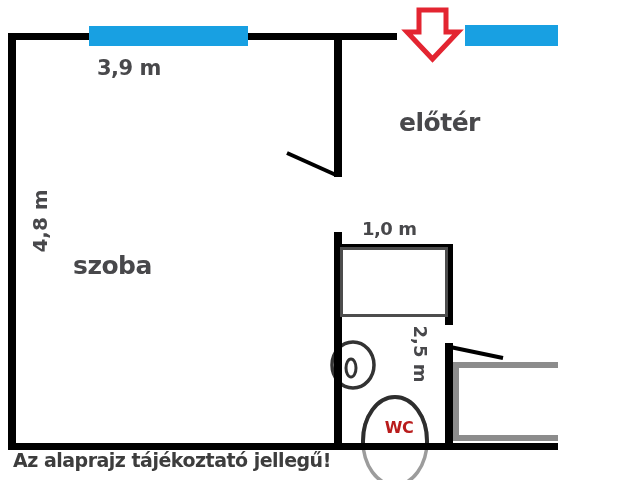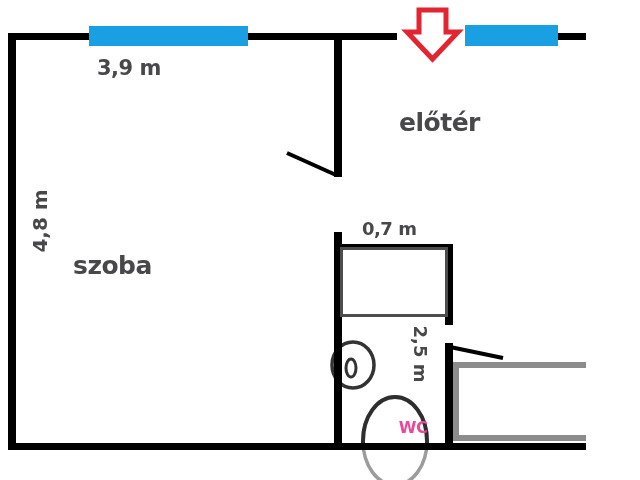--- a/index.html
+++ b/index.html
@@ -1,30 +1,29 @@
 <!DOCTYPE html>
 <html><head>
 <meta charset="utf-8">
 <style>
   html,body{margin:0;padding:0;background:#ffffff;}
   .stage{
     position:relative;width:558px;height:480px;background:#ffffff;overflow:hidden;
     font-family:"DejaVu Sans","Liberation Sans",sans-serif;
-    padding-left:28px;
   }
   .plan-svg{position:absolute;left:0;top:0;}
   .lbl{
     position:absolute;color:#48484b;font-weight:bold;white-space:nowrap;
     line-height:1;letter-spacing:-0.5px;
   }
   .lbl-szoba{left:73px;top:253px;font-size:25px;}
   .lbl-eloter{left:399px;top:110px;font-size:25px;}
   .lbl-39{left:97px;top:58px;font-size:21px;}
   .lbl-09{left:362px;top:220px;font-size:18px;}
-  .lbl-wc{left:413px;top:428px;font-size:16px;transform:translate(-50%,-50%);color:#ec4899;}
+  .lbl-wc{left:399px;top:428px;font-size:16px;transform:translate(-50%,-50%);color:#b91c1c;}
   .lbl-zuhanyzo{left:394px;top:283px;font-size:19px;transform:translate(-50%,-50%);color:#4a4a4a;}
   .lbl-konyha{left:541px;top:402px;font-size:20px;transform:translate(-50%,-50%);color:#4d4d4d;}
   .vlabel{
     position:absolute;color:#48484b;font-weight:bold;white-space:nowrap;line-height:1;
   }
   .lbl-48{left:40px;top:221px;font-size:20px;transform:translate(-50%,-50%) rotate(-90deg);}
   .lbl-25{left:420px;top:354px;font-size:18px;transform:translate(-50%,-50%) rotate(90deg);}
   .caption{
     position:absolute;left:13px;top:449px;font-size:19px;font-weight:bold;
     color:#3d3d3d;white-space:nowrap;letter-spacing:-0.5px;
@@ -69,17 +68,18 @@
     <rect x="89" y="26" width="159" height="20" fill="#18a0e2"></rect>
     <rect x="465" y="25" width="93" height="21" fill="#18a0e2"></rect>
 
     <path d="M419,10 L446,10 L446,32 L458,32 L432.5,59 L407,32 L419,32 Z" fill="#ffffff" stroke="#e32531" stroke-width="5" stroke-linejoin="miter"></path>
   </svg>
 
   <div class="lbl lbl-39">3,9 m</div>
   <div class="vlabel lbl-48">4,8 m</div>
   <div class="lbl lbl-eloter">előtér</div>
   <div class="lbl lbl-szoba">szoba</div>
-  <div class="lbl lbl-09">0,7 m</div>
+  <div class="lbl lbl-09">1,0 m</div>
   <div class="vlabel lbl-25">2,5 m</div>
   <div class="lbl lbl-wc">WC</div>
+  <div class="caption">Az alaprajz tájékoztató jellegű!</div>
 
 </div>
 
 </body></html>

